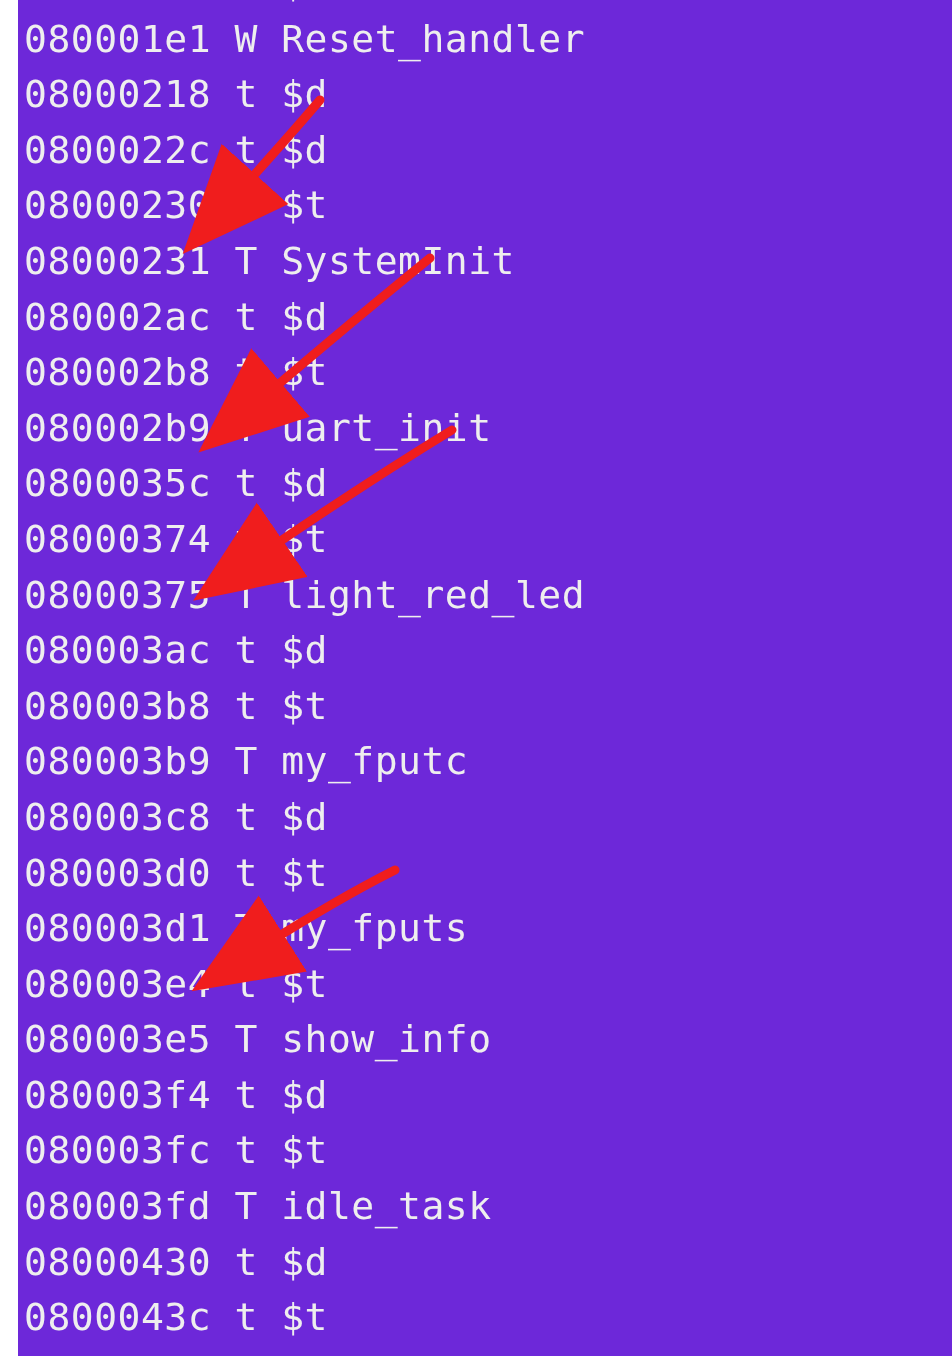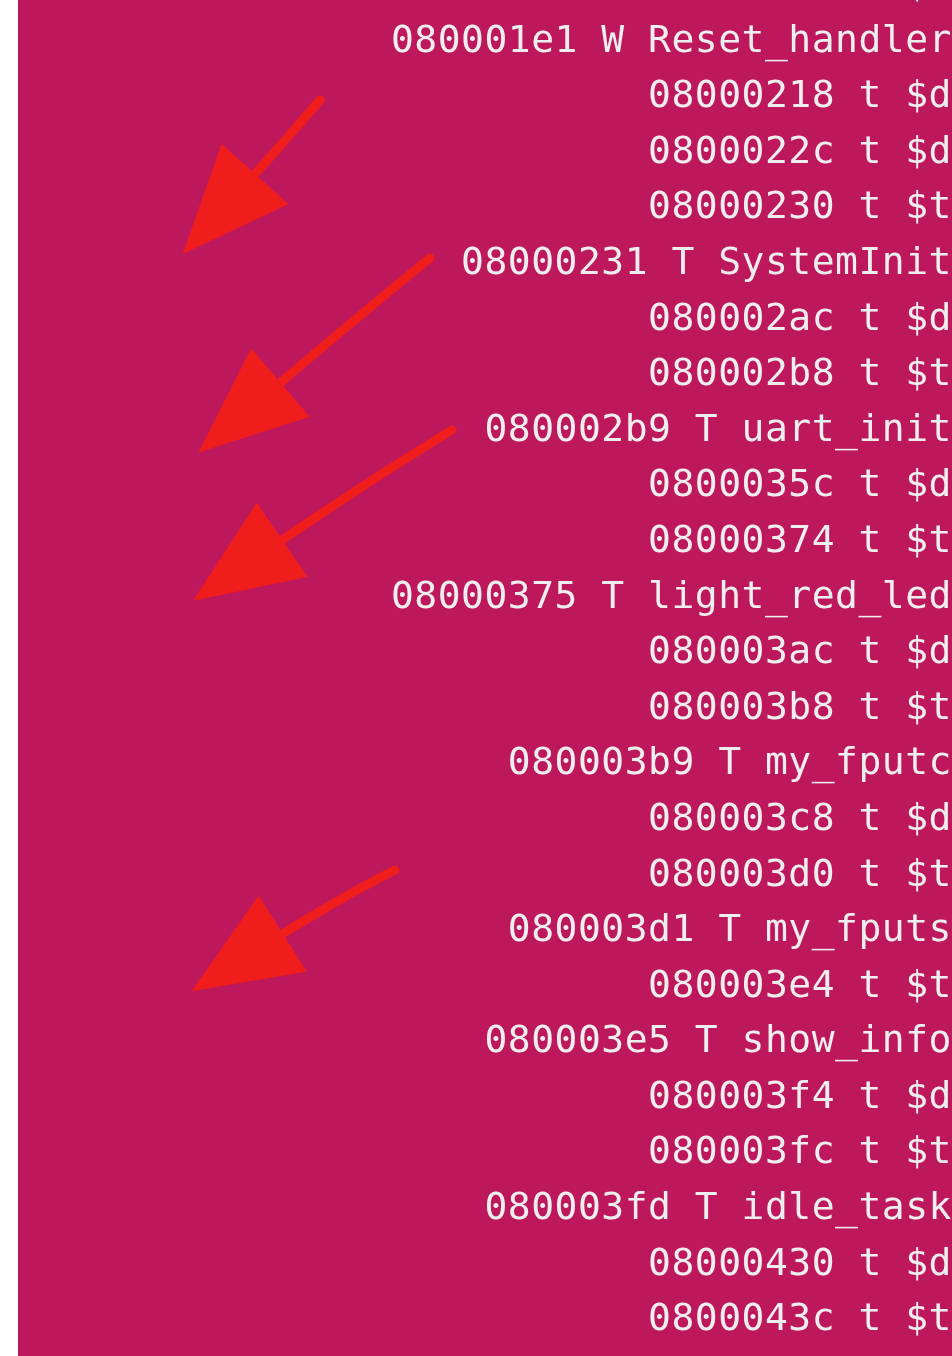--- a/index.html
+++ b/index.html
@@ -9,31 +9,30 @@
     height: 1356px;
     background: #fff;
     overflow: hidden;
   }
   .term-wrap {
     position: absolute;
     left: 18px;
     top: 0;
     width: 934px;
     height: 1356px;
-    background: #be185d;
+    background: #6d28d9;
     font-family: "DejaVu Sans Mono","Liberation Mono","Consolas","Menlo",monospace;
     color: #eeeeee;
     font-size: 38px;
     line-height: 55.6px;
     letter-spacing: 0.5px;
     font-weight: 400;
     white-space: pre;
     padding-left: 6px;
     box-sizing: border-box;
-    text-align: right;
   }
   .line {
     display: block;
   }
 </style>
 </head>
 <body>
 
 <div class="term-wrap" id="term" style="padding-top: 0px;"><div style="position: relative; top: -44px;"><span class="line"><span>080001e0</span> <span>t</span> <span>$t</span></span><span class="line"><span>080001e1</span> <span>W</span> <span>Reset_handler</span></span><span class="line"><span>08000218</span> <span>t</span> <span>$d</span></span><span class="line"><span>0800022c</span> <span>t</span> <span>$d</span></span><span class="line"><span>08000230</span> <span>t</span> <span>$t</span></span><span class="line"><span>08000231</span> <span>T</span> <span>SystemInit</span></span><span class="line"><span>080002ac</span> <span>t</span> <span>$d</span></span><span class="line"><span>080002b8</span> <span>t</span> <span>$t</span></span><span class="line"><span>080002b9</span> <span>T</span> <span>uart_init</span></span><span class="line"><span>0800035c</span> <span>t</span> <span>$d</span></span><span class="line"><span>08000374</span> <span>t</span> <span>$t</span></span><span class="line"><span>08000375</span> <span>T</span> <span>light_red_led</span></span><span class="line"><span>080003ac</span> <span>t</span> <span>$d</span></span><span class="line"><span>080003b8</span> <span>t</span> <span>$t</span></span><span class="line"><span>080003b9</span> <span>T</span> <span>my_fputc</span></span><span class="line"><span>080003c8</span> <span>t</span> <span>$d</span></span><span class="line"><span>080003d0</span> <span>t</span> <span>$t</span></span><span class="line"><span>080003d1</span> <span>T</span> <span>my_fputs</span></span><span class="line"><span>080003e4</span> <span>t</span> <span>$t</span></span><span class="line"><span>080003e5</span> <span>T</span> <span>show_info</span></span><span class="line"><span>080003f4</span> <span>t</span> <span>$d</span></span><span class="line"><span>080003fc</span> <span>t</span> <span>$t</span></span><span class="line"><span>080003fd</span> <span>T</span> <span>idle_task</span></span><span class="line"><span>08000430</span> <span>t</span> <span>$d</span></span><span class="line"><span>0800043c</span> <span>t</span> <span>$t</span></span></div></div>
 

